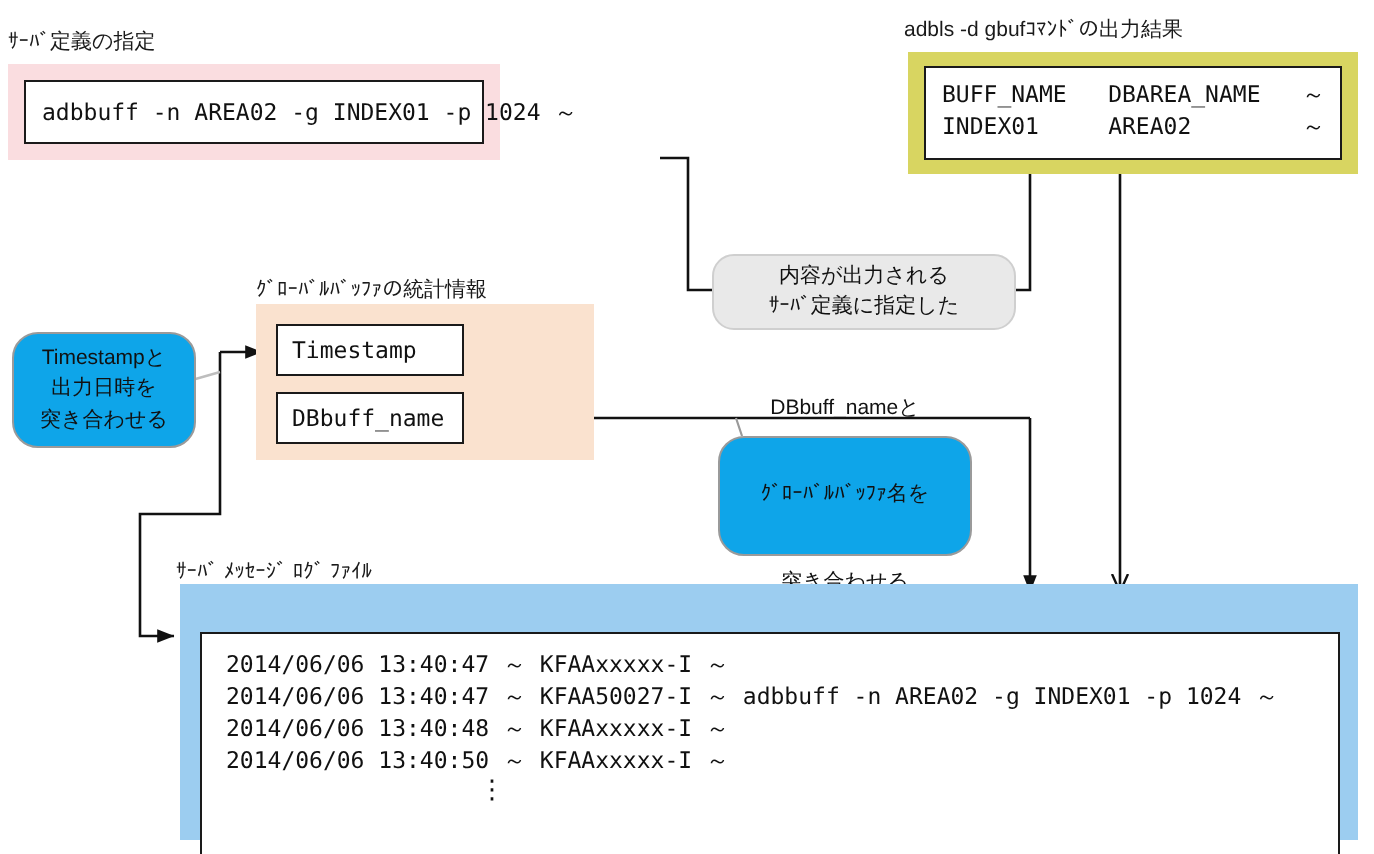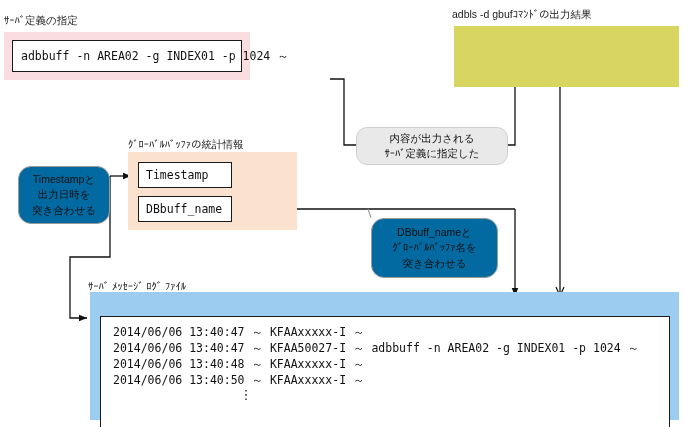--- a/index.html
+++ b/index.html
@@ -36,21 +36,21 @@
   
   .callout{
     position:absolute;box-sizing:border-box;
     background:#e9e9e9;border:1px solid #cfcfcf;
     border-radius:11px;
     display:flex;flex-direction:column;
     align-items:center;justify-content:center;
     font-size:10.5px;color:#111;line-height:1.45;
     text-align:center;
   }
-  .callout.white{background:#0369a1;border:1.1px solid #9a9a9a;border-radius:13px;margin-left:12px;}
+  .callout.white{background:#0ea5e9;border:1.1px solid #9a9a9a;border-radius:13px;}
   .callout span{display:block;white-space:nowrap;}
   svg.lines{position:absolute;left:0;top:0;width:687px;height:427px;overflow:visible;}
   .dots{position:absolute;text-align:center;font-size:13px;line-height:8px;color:#111;}
 </style>
 </head>
 <body>
 
 <div id="stage">
 
   <svg class="lines" viewBox="0 0 687 427">
@@ -83,20 +83,24 @@
   <div class="lbl" style="left:4px; top:14px;">ｻｰﾊﾞ定義の指定</div>
 
   <div class="panel panel-pink" style="left:4px; top:32px; width:246px; height:48px;"></div>
   <div class="innerbox" style="left:12px; top:40px; width:230px; height:32px;">
     <div class="codeline" style="left:8px; top:8px;">adbbuff -n AREA02 -g INDEX01 -p 1024 ～</div>
   </div>
 
   <div class="lbl" style="left:452px; top:8px;">adbls -d gbufｺﾏﾝﾄﾞの出力結果</div>
 
   <div class="panel panel-yellow" style="left:454px; top:26px; width:225px; height:61px;"></div>
+  <div class="innerbox" style="left:462px; top:33px; width:209px; height:47px;">
+    <div class="codeline" style="left:8px; top:6px;">BUFF_NAME   DBAREA_NAME   ～</div>
+    <div class="codeline" style="left:8px; top:22px;">INDEX01     AREA02        ～</div>
+  </div>
 
   <div class="callout" style="left:356px; top:127px; width:152px; height:38px;">
     <span>内容が出力される</span>
     <span>ｻｰﾊﾞ定義に指定した</span>
   </div>
 
   <div class="lbl" style="left:128px; top:138px;">ｸﾞﾛｰﾊﾞﾙﾊﾞｯﾌｧの統計情報</div>
 
   <div class="panel panel-peach" style="left:128px; top:152px; width:169px; height:78px;"></div>
   <div class="innerbox" style="left:138px; top:196px; width:94px; height:26px;">
@@ -105,21 +109,21 @@
   <div class="innerbox" style="left:138px; top:162px; width:94px; height:26px;">
     <div class="codeline" style="left:7px; top:5px;">Timestamp</div>
   </div>
 
   <div class="callout white" style="left:6px; top:166px; width:92px; height:58px;">
     <span>Timestampと</span>
     <span>出力日時を</span>
     <span>突き合わせる</span>
   </div>
 
-  <div class="callout white" style="left:359px; top:218px; width:127px; height:60px;">
+  <div class="callout white" style="left:359px; top:218px; width:127px; height:60px;gap:28px;">
     <span>DBbuff_nameと</span>
     <span>ｸﾞﾛｰﾊﾞﾙﾊﾞｯﾌｧ名を</span>
     <span>突き合わせる</span>
   </div>
 
   <svg class="lines" viewBox="0 0 687 427">
     <path d="M371,218 L368,209" fill="none" stroke="#9a9a9a" stroke-width="1.1"></path>
   </svg>
 
   <div class="lbl" style="left:88px; top:280px;">ｻｰﾊﾞ ﾒｯｾｰｼﾞ ﾛｸﾞ ﾌｧｲﾙ</div>

